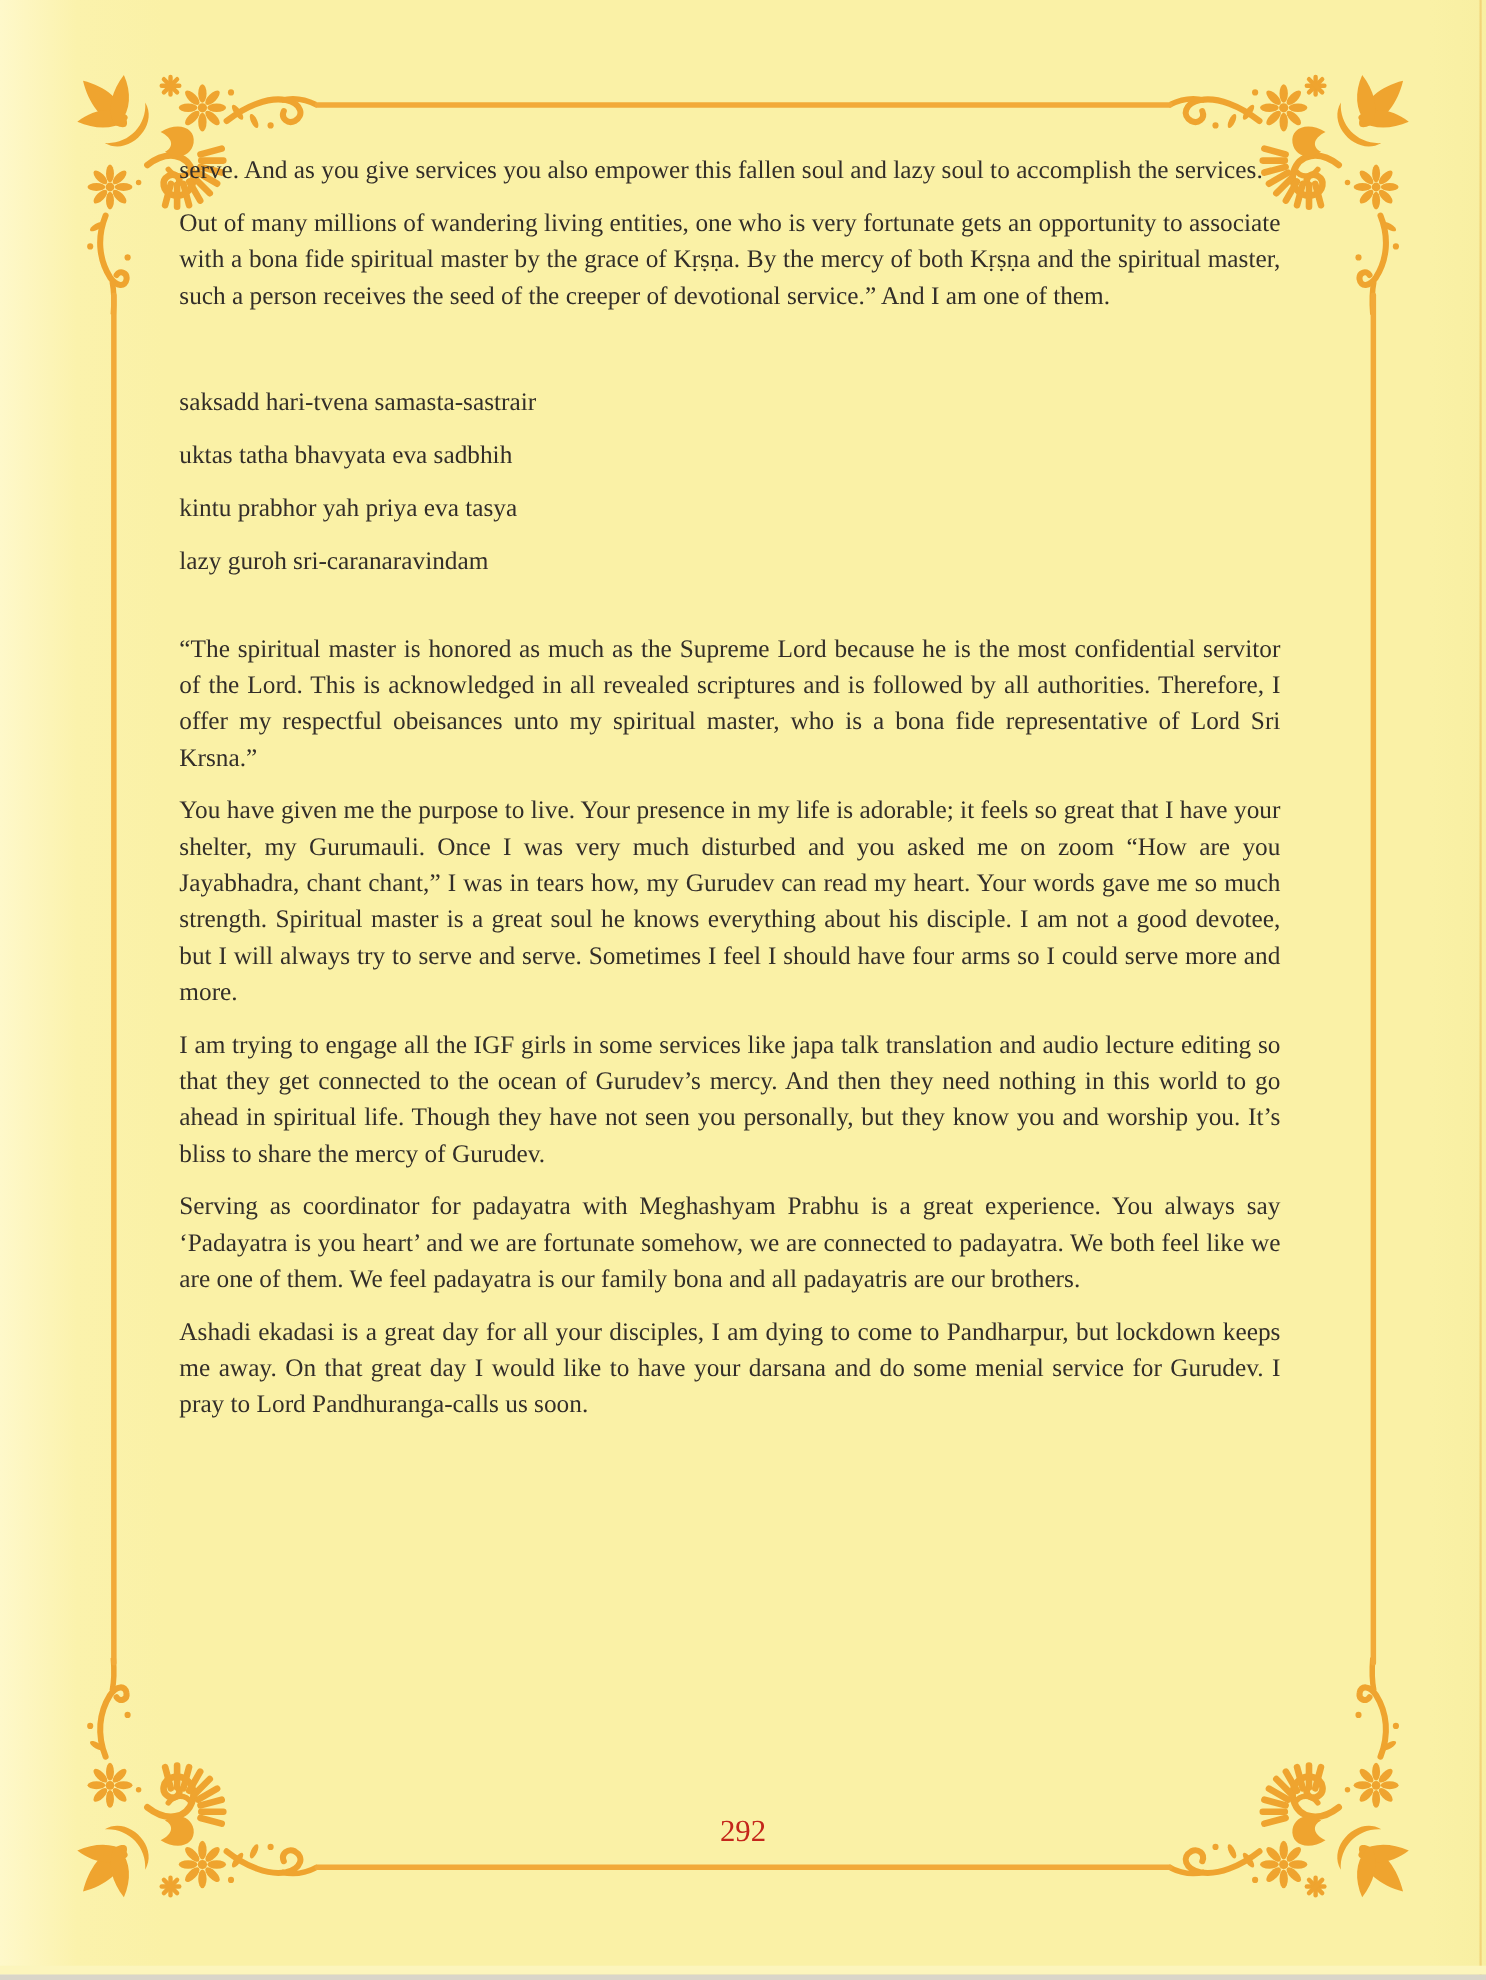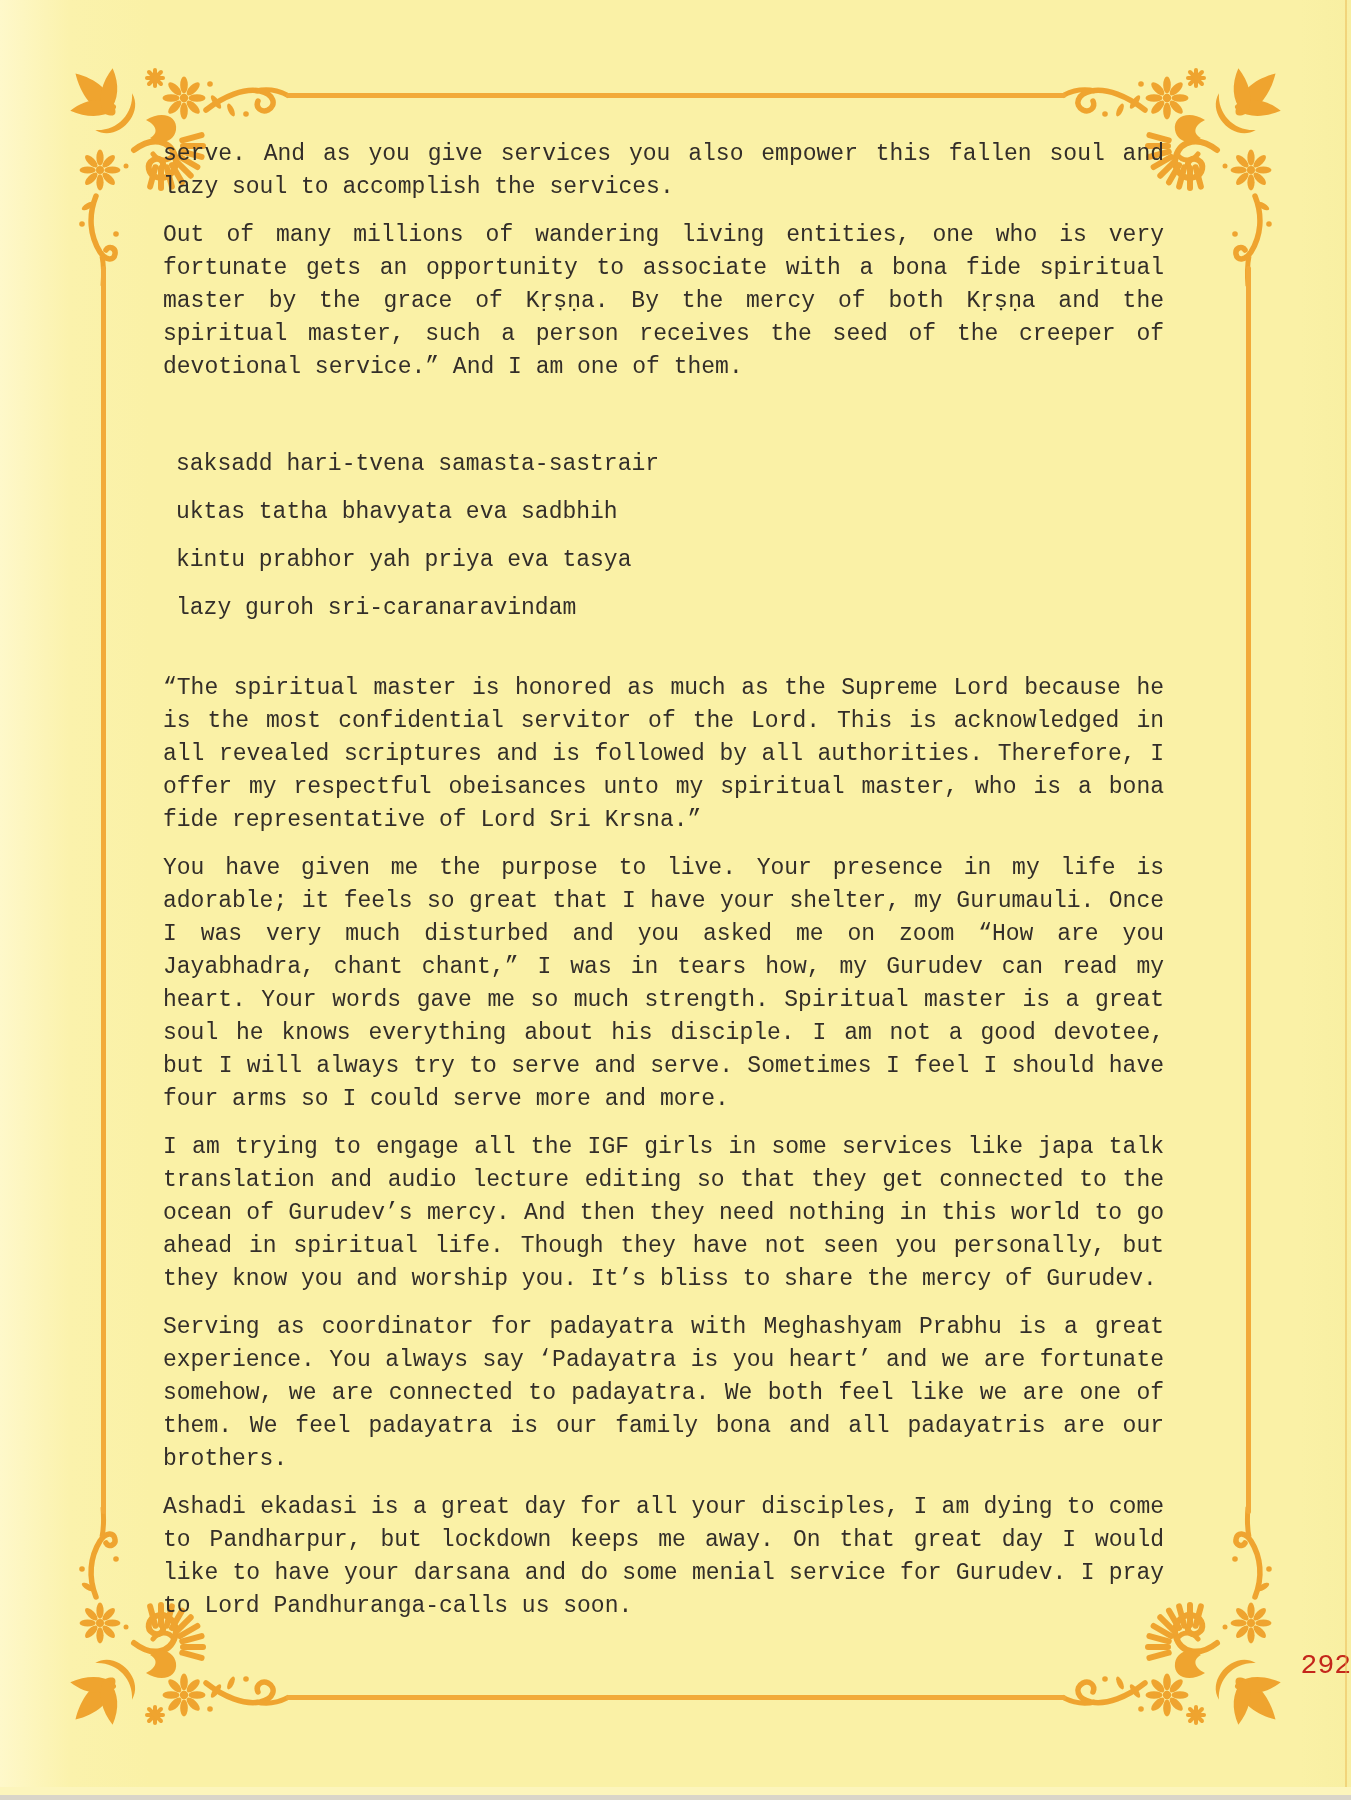--- a/index.html
+++ b/index.html
@@ -1,45 +1,45 @@
 <!DOCTYPE html>
 <html><head>
 <meta charset="utf-8">
 <style>
   html,body{margin:0;padding:0;}
   .page{
     position:relative;
     width:1351px;height:1800px;
     overflow:hidden;
     background:linear-gradient(to right,#FEF8CA 0px,#FBF2AC 70px,#FAF1A6 150px,#FAF1A6 1300px,#F8EFA2 1351px);
-    font-family:Liberation Mono, monospace;
+    font-family:Liberation Serif, serif;
   }
   
   .corner{position:absolute;width:230px;height:230px;color:#EFA42F;}
   .corner.tl{left:58px;top:58px;}
   .corner.tr{left:1063px;top:58px;transform:scaleX(-1);}
   .corner.bl{left:58px;top:1505px;transform:scaleY(-1);}
   .corner.br{left:1063px;top:1505px;transform:scale(-1,-1);}
   .line{position:absolute;background:#F2AA39;border-radius:3px;}
   .line.top{left:286px;top:93px;width:780px;height:5px;}
   .line.bottom{left:286px;top:1695px;width:780px;height:5px;}
   .line.left{left:101px;top:266px;width:5px;height:1248px;}
   .line.right{left:1246px;top:266px;width:5px;height:1248px;}
   
   .text-block{
     position:absolute;left:163px;top:138px;width:1001px;
     color:#332E29;font-size:23px;line-height:33px;text-align:justify;
   }
   .text-block p{margin:0 0 15px 0;}
-  .verse-block{margin:64px 0 47px 13px;}
+  .verse-block{margin:64px 0 47px 0;}
   .verse-block p{margin:0 0 15px 0;text-align:left;}
   
   .page-number{
     position:absolute;left:0;right:0;top:1650px;
-    text-align:right;font-size:28px;line-height:32px;color:#C4261B;
+    text-align:center;font-size:28px;line-height:32px;color:#C4261B;
   }
   
   .edge-bottom-light{position:absolute;left:0;right:0;bottom:5px;height:8px;background:#FCF5BC;}
   .edge-bottom{position:absolute;left:0;right:0;bottom:0;height:5px;background:#D9D5C9;}
   .edge-right{position:absolute;top:0;bottom:0;right:4px;width:2px;background:rgba(233,180,76,.45);}
 </style>
 </head>
 <body>
 
 <svg width="0" height="0" style="position:absolute" aria-hidden="true">

